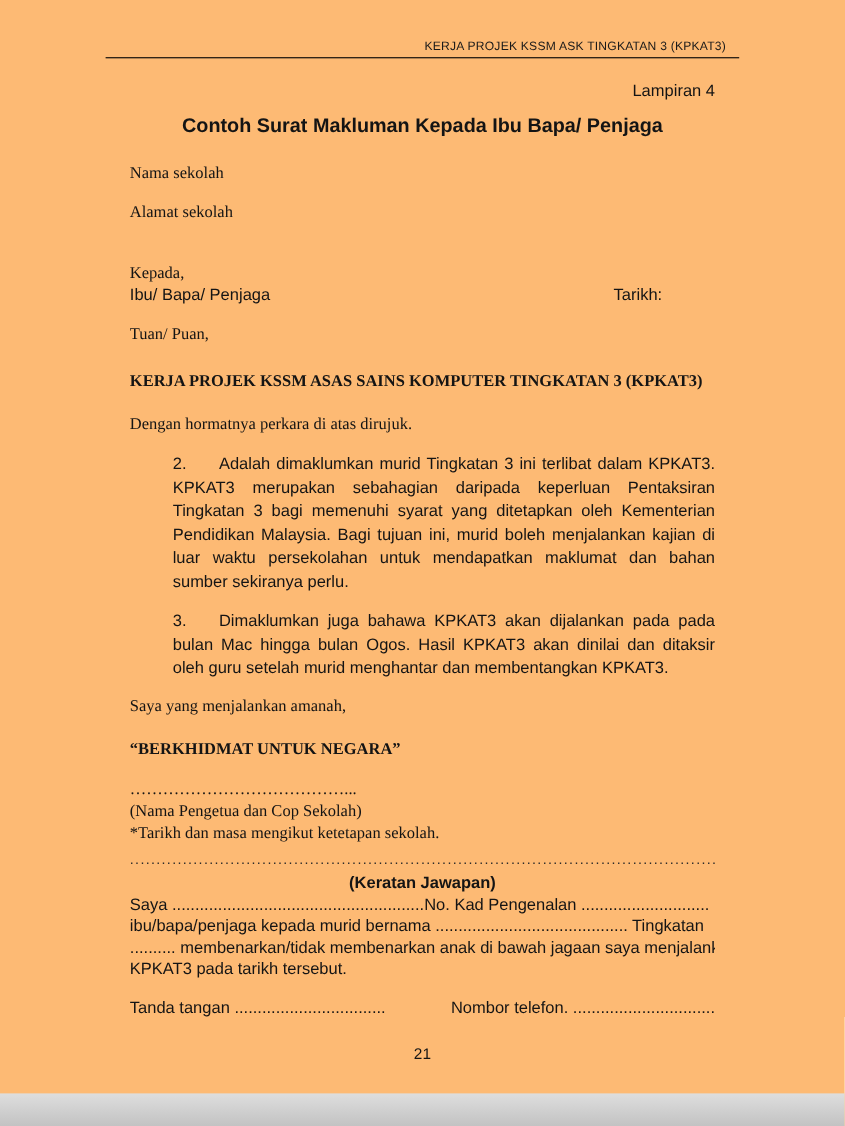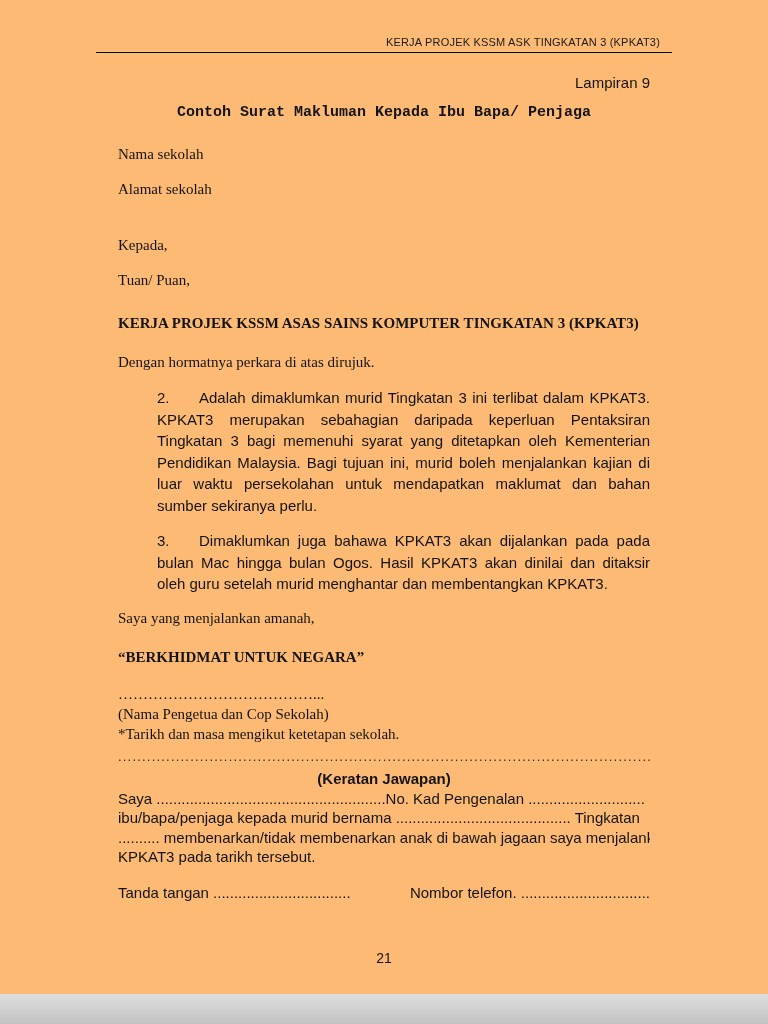--- a/index.html
+++ b/index.html
@@ -30,23 +30,22 @@
     height:0;
   }
   .lampiran {
     margin:21px 118px 0 118px;
     text-align:right;
     font-size:15px;
   }
   .doc-title {
     margin:13px 118px 0 118px;
     text-align:center;
-    font-size:15px;
+    font-size:18px;
     font-weight:700;
-    font-family:Liberation Mono, monospace;
   }
   .content { margin:0 118px; font-size:15px; }
   .line { line-height:20px;font-family:Liberation Serif, serif; }
   .school-name   { margin-top:23px; }
   .school-addr   { margin-top:15px; }
   .kepada-block  { margin-top:36px; line-height:20px; }
   .recipient-row { display:flex; }
   .tarikh        { margin-left:auto; margin-right:48px; }
   .salutation    { margin-top:15px; }
   .subject       { margin-top:23px; font-weight:700; }
@@ -101,31 +100,35 @@
 </head>
 <body>
 
 <div class="page">
 
   <div class="running-header">
     <span>KERJA PROJEK KSSM ASK TINGKATAN 3 (KPKAT3)</span>
   </div>
   <hr class="header-rule">
 
-  <div class="lampiran">Lampiran 9</div>
+  <div class="lampiran">Lampiran 4</div>
 
   <div class="doc-title">Contoh Surat Makluman Kepada Ibu Bapa/ Penjaga</div>
 
   <div class="content">
 
     <p class="line school-name">Nama sekolah</p>
     <p class="line school-addr">Alamat sekolah</p>
 
     <div class="kepada-block">
       <p class="line">Kepada,</p>
+      <div class="recipient-row">
+        <span>Ibu/ Bapa/ Penjaga</span>
+        <span class="tarikh">Tarikh:</span>
+      </div>
     </div>
 
     <p class="line salutation">Tuan/ Puan,</p>
 
     <p class="line subject">KERJA PROJEK KSSM ASAS SAINS KOMPUTER TINGKATAN 3 (KPKAT3)</p>
 
     <p class="line intro">Dengan hormatnya perkara di atas dirujuk.</p>
 
     <p class="para"><span class="pnum">2.</span><span>Adalah dimaklumkan murid Tingkatan 3 ini terlibat dalam KPKAT3. KPKAT3 merupakan sebahagian daripada keperluan Pentaksiran Tingkatan 3 bagi memenuhi syarat yang ditetapkan oleh Kementerian Pendidikan Malaysia.  Bagi tujuan ini, murid boleh menjalankan kajian di luar waktu persekolahan untuk mendapatkan maklumat dan bahan sumber sekiranya perlu.</span></p>
 

